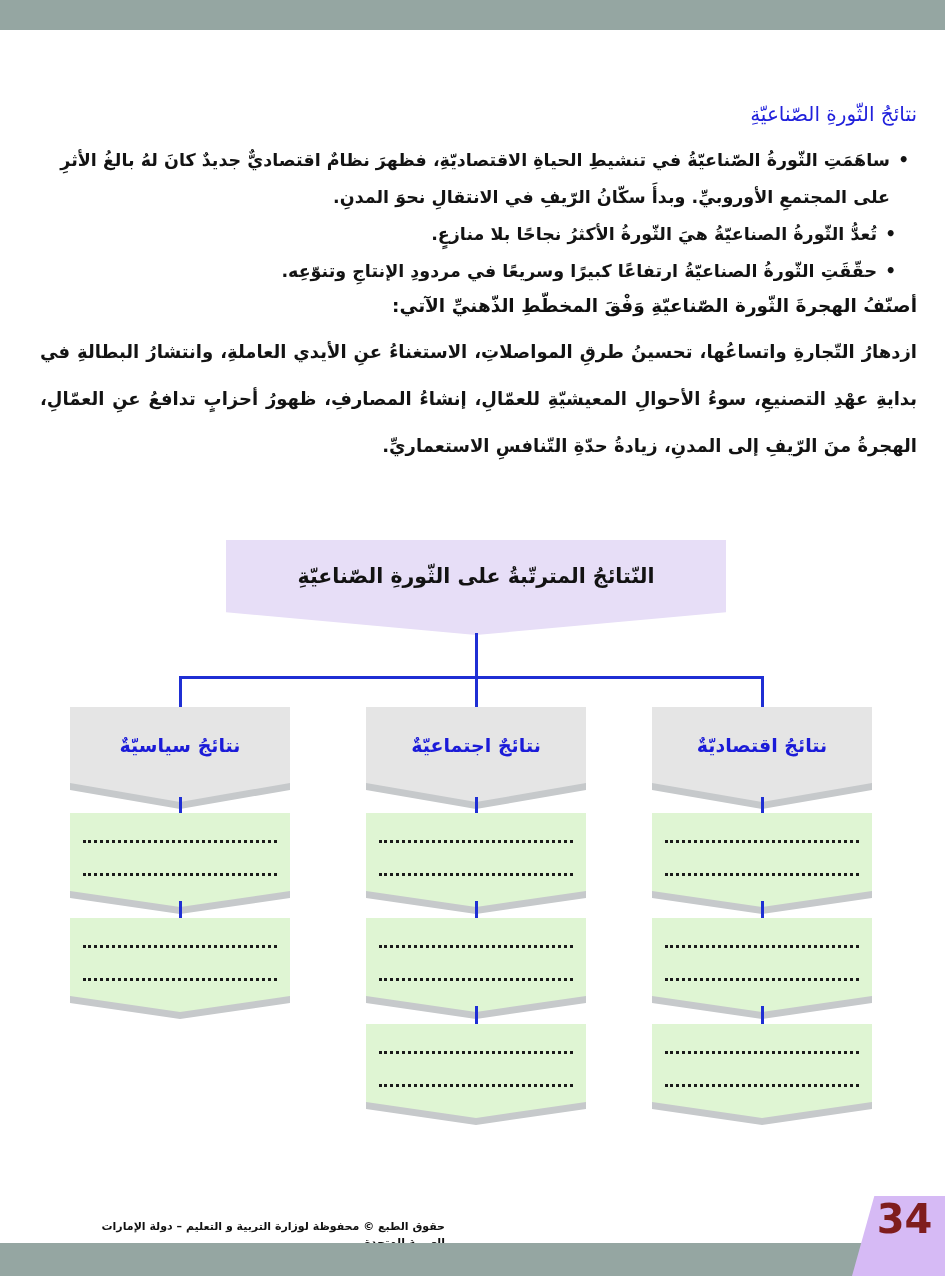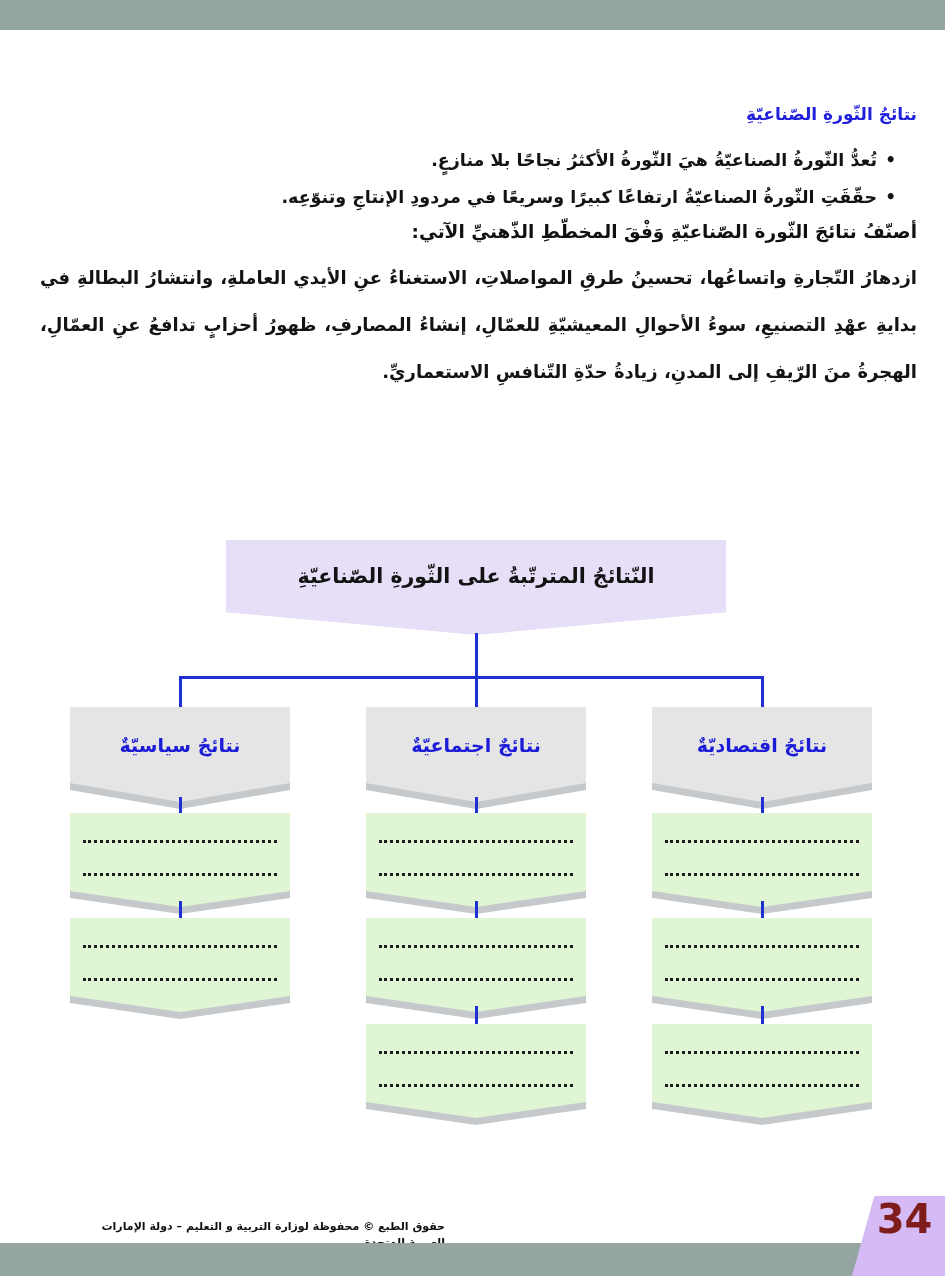--- a/index.html
+++ b/index.html
@@ -10,21 +10,21 @@
   
   .topbar{position:absolute;left:0;top:0;width:945px;height:30px;background:#95a6a2;}
   .bottombar{position:absolute;left:0;top:1243px;width:945px;height:33px;background:#95a6a2;}
   .pagetab{position:absolute;top:1196px;right:0;width:93px;height:80px;background:#d6baf5;
            clip-path:polygon(24% 0,100% 0,100% 100%,0 100%);z-index:6;
            display:flex;align-items:flex-start;justify-content:center;padding-left:12px;box-sizing:border-box;
            font-size:40px;font-weight:bold;color:#7f1d1d;}
 
   
   .textblock{position:absolute;top:94px;right:28px;left:40px;direction:rtl;color:#111;}
-  .title{font-size:17px;font-weight:bold;color:#2121dc;line-height:40px;margin:0 0 8px 0;}
+  .title{font-size:20px;font-weight:normal;color:#2121dc;line-height:40px;margin:0 0 8px 0;}
   ul.bullets{margin:0;padding:0;list-style:none;}
   ul.bullets li{position:relative;padding-right:27px;font-size:17.5px;font-weight:bold;
                 line-height:37px;color:#131313;}
   ul.bullets li::before{content:"•";position:absolute;right:8px;top:0;font-size:17px;color:#131313;}
   ul.bullets li.nested{padding-right:40px;}
   ul.bullets li.nested::before{right:21px;}
   .act-heading{font-size:19px;font-weight:bold;color:#e8131d;margin:24px 0 4px 0;line-height:28px;}
   .act-instruction{font-size:18.5px;font-weight:bold;color:#101010;margin:0 0 6px 0;line-height:32px;}
   .wordbank{font-size:18px;font-weight:bold;color:#131313;line-height:47px;margin:0;
             text-align:justify;}
@@ -56,24 +56,25 @@
 </head>
 <body>
 
 <div class="page">
 
   <div class="topbar"></div>
 
   <div class="textblock">
     <h1 class="title">نتائجُ الثّورةِ الصّناعيّةِ</h1>
     <ul class="bullets">
+      <li><span>ساهَمَتِ الثّورةُ الصّناعيّةُ في تنشيطِ الحياةِ الاقتصاديّةِ، فظهرَ نظامٌ اقتصاديٌّ جديدٌ كانَ لهُ بالغُ الأثرِ على المجتمعِ الأوروبيِّ. وبدأَ سكّانُ الرّيفِ في الانتقالِ نحوَ المدنِ.</span></li>
       <li class="nested"><span>تُعدُّ الثّورةُ الصناعيّةُ هيَ الثّورةُ الأكثرُ نجاحًا بلا منازعٍ.</span></li>
       <li class="nested"><span>حقّقَتِ الثّورةُ الصناعيّةُ ارتفاعًا كبيرًا وسريعًا في مردودِ الإنتاجِ وتنوّعِه.</span></li>
     </ul>
-    <p class="act-instruction">أصنّفُ نتائجَ الثّورة الصّناعيّةِ وَفْقَ المخطّطِ الذّهنيِّ الآتي:</p>
+    <p class="act-instruction">أصنّفُ الهجرةَ الثّورة الصّناعيّةِ وَفْقَ المخطّطِ الذّهنيِّ الآتي:</p>
     <p class="wordbank">ازدهارُ التّجارةِ واتساعُها، تحسينُ طرقِ المواصلاتِ، الاستغناءُ عنِ الأيدي العاملةِ، وانتشارُ البطالةِ في بدايةِ عهْدِ التصنيعِ، سوءُ الأحوالِ المعيشيّةِ للعمّالِ، إنشاءُ المصارفِ، ظهورُ أحزابٍ تدافعُ عنِ العمّالِ، الهجرةُ منَ الرّيفِ إلى المدنِ، زيادةُ حدّةِ التّنافسِ الاستعماريِّ.</p>
   </div>
 
   <div>
 
     <div class="banner root-banner">
       <div class="face clip-root">النّتائجُ المترتّبةُ على الثّورةِ الصّناعيّةِ</div>
     </div>
 
     <div class="conn" style="left:474.5px;top:633px;width:3px;height:45px;"></div>

